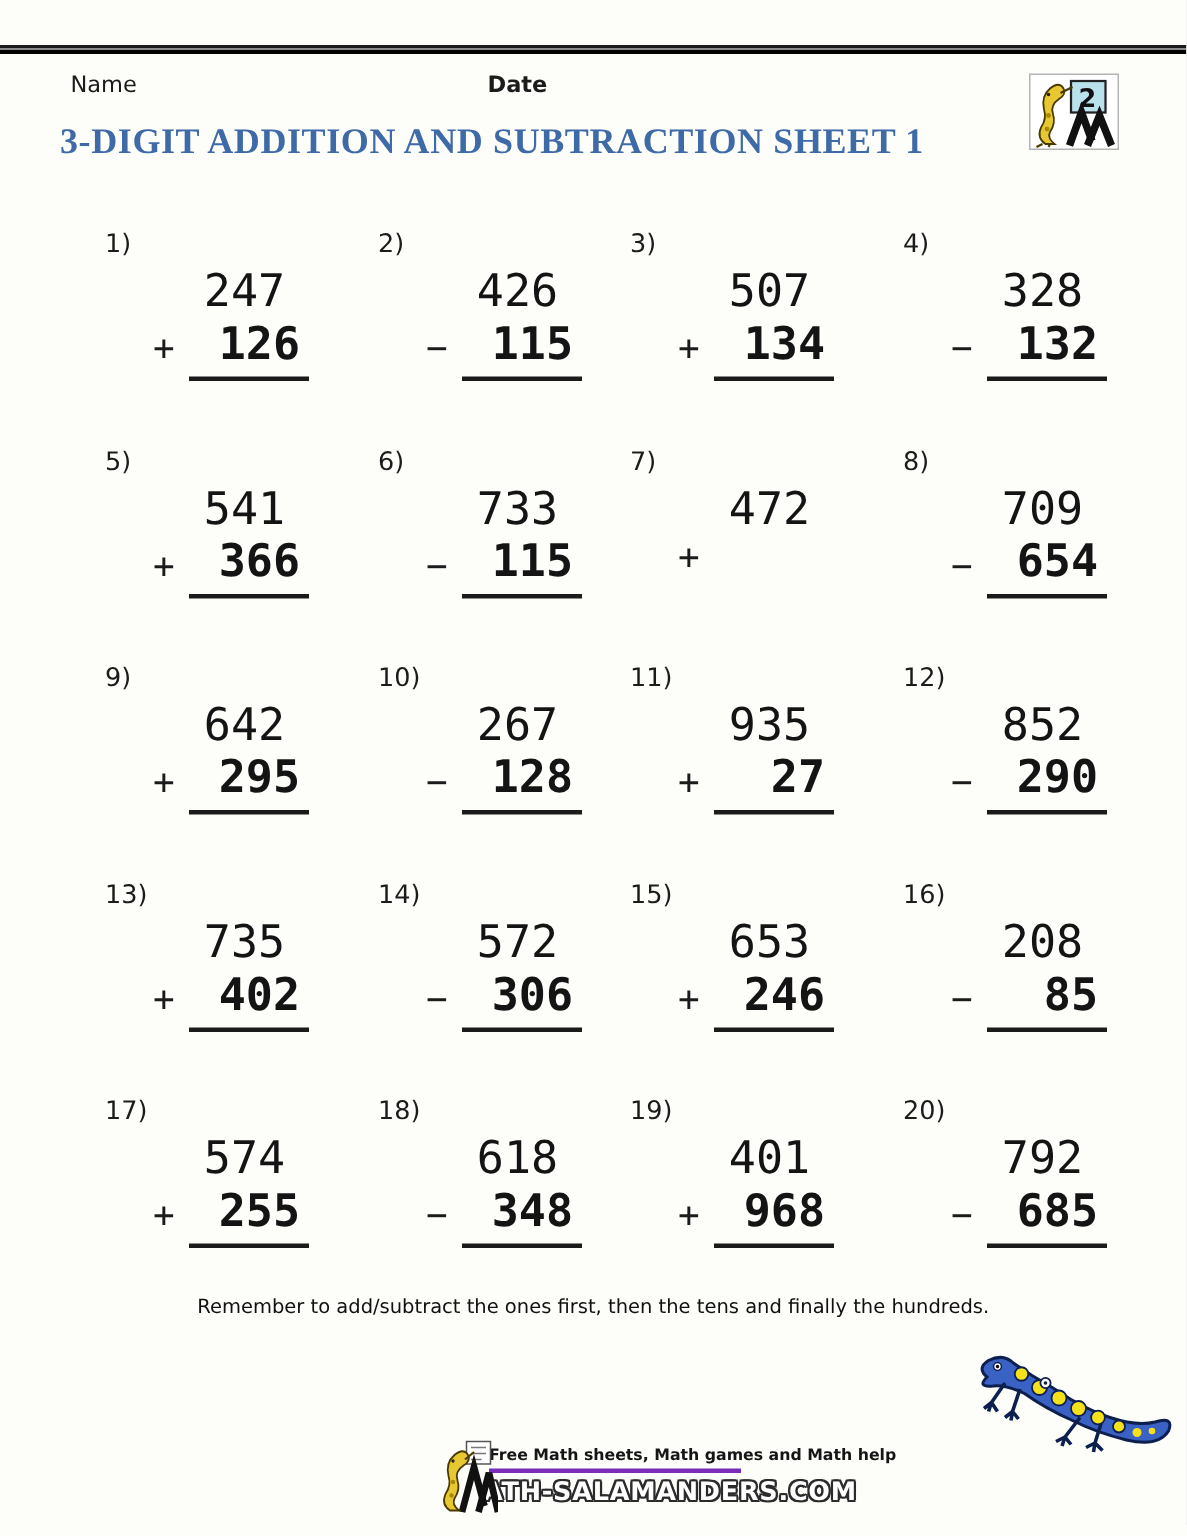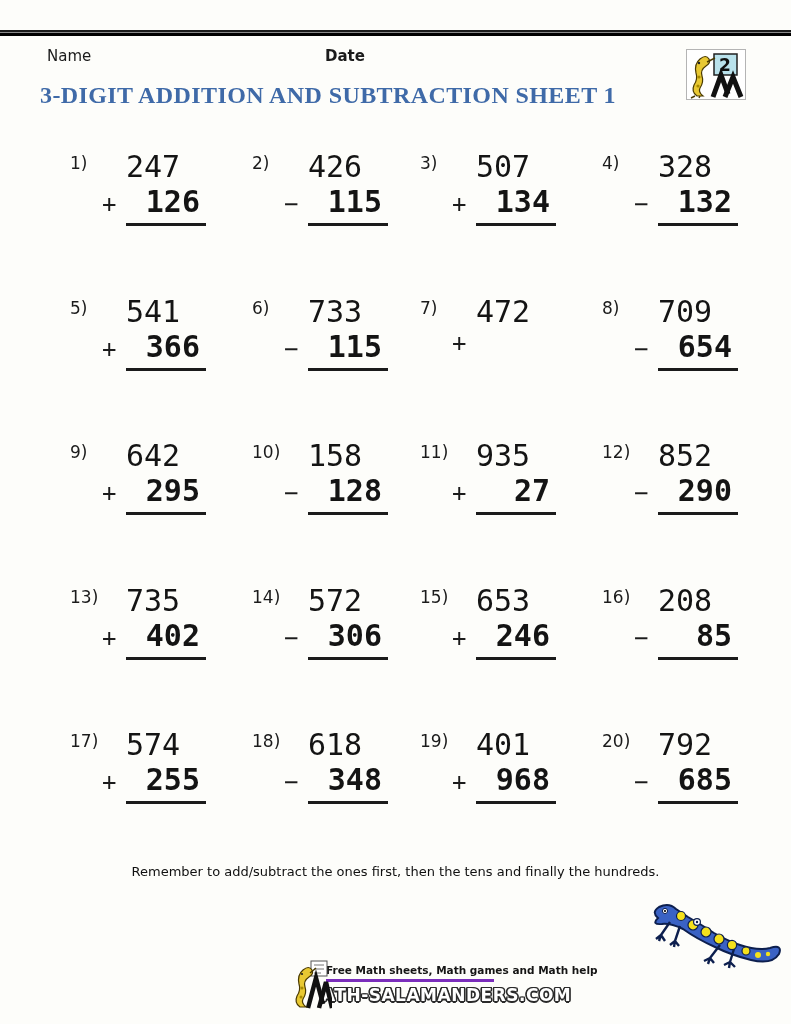--- a/index.html
+++ b/index.html
@@ -32,21 +32,21 @@
     display:grid; grid-template-columns:182px 168px 182px 148px;
     grid-auto-rows:144.5px;
   }
   .problem { display:flex; align-items:flex-start; padding-left:10px; box-sizing:border-box; }
   .plabel { font-size:17px; padding-top:3px; width:32px; flex:none; }
   .pcol { display:grid; grid-template-columns:24px 80px; }
   .num {
     font-family:"DejaVu Sans Mono", monospace; font-size:30px; line-height:33px;
     color:#141414;
   }
-  .top-num { grid-column:2; text-align:left; padding:0 6px 0 0; }
+  .top-num { grid-column:2; text-align:center; padding:0 6px 0 0;margin-top:28px; }
   .op {
     grid-column:1; grid-row:2; align-self:end;
     font-family:"DejaVu Sans Mono", monospace; font-size:24px; line-height:30px;
     padding-bottom:7px;
   }
   .bnum-box {
     grid-column:2; grid-row:2; text-align:right;
     padding:0 6px 5px 0; border-bottom:3px solid #1b1b1b;
     margin-top:2px;
     font-weight:bold;
@@ -182,21 +182,21 @@
       <div class="pcol">
         <div class="num top-num">642</div>
         <span class="op">+</span>
         <div class="num bnum-box">295</div>
       </div>
     </div>
 
     <div class="problem">
       <span class="plabel">10)</span>
       <div class="pcol">
-        <div class="num top-num">158</div>
+        <div class="num top-num">267</div>
         <span class="op">−</span>
         <div class="num bnum-box">128</div>
       </div>
     </div>
 
     <div class="problem">
       <span class="plabel">11)</span>
       <div class="pcol">
         <div class="num top-num">935</div>
         <span class="op">+</span>

